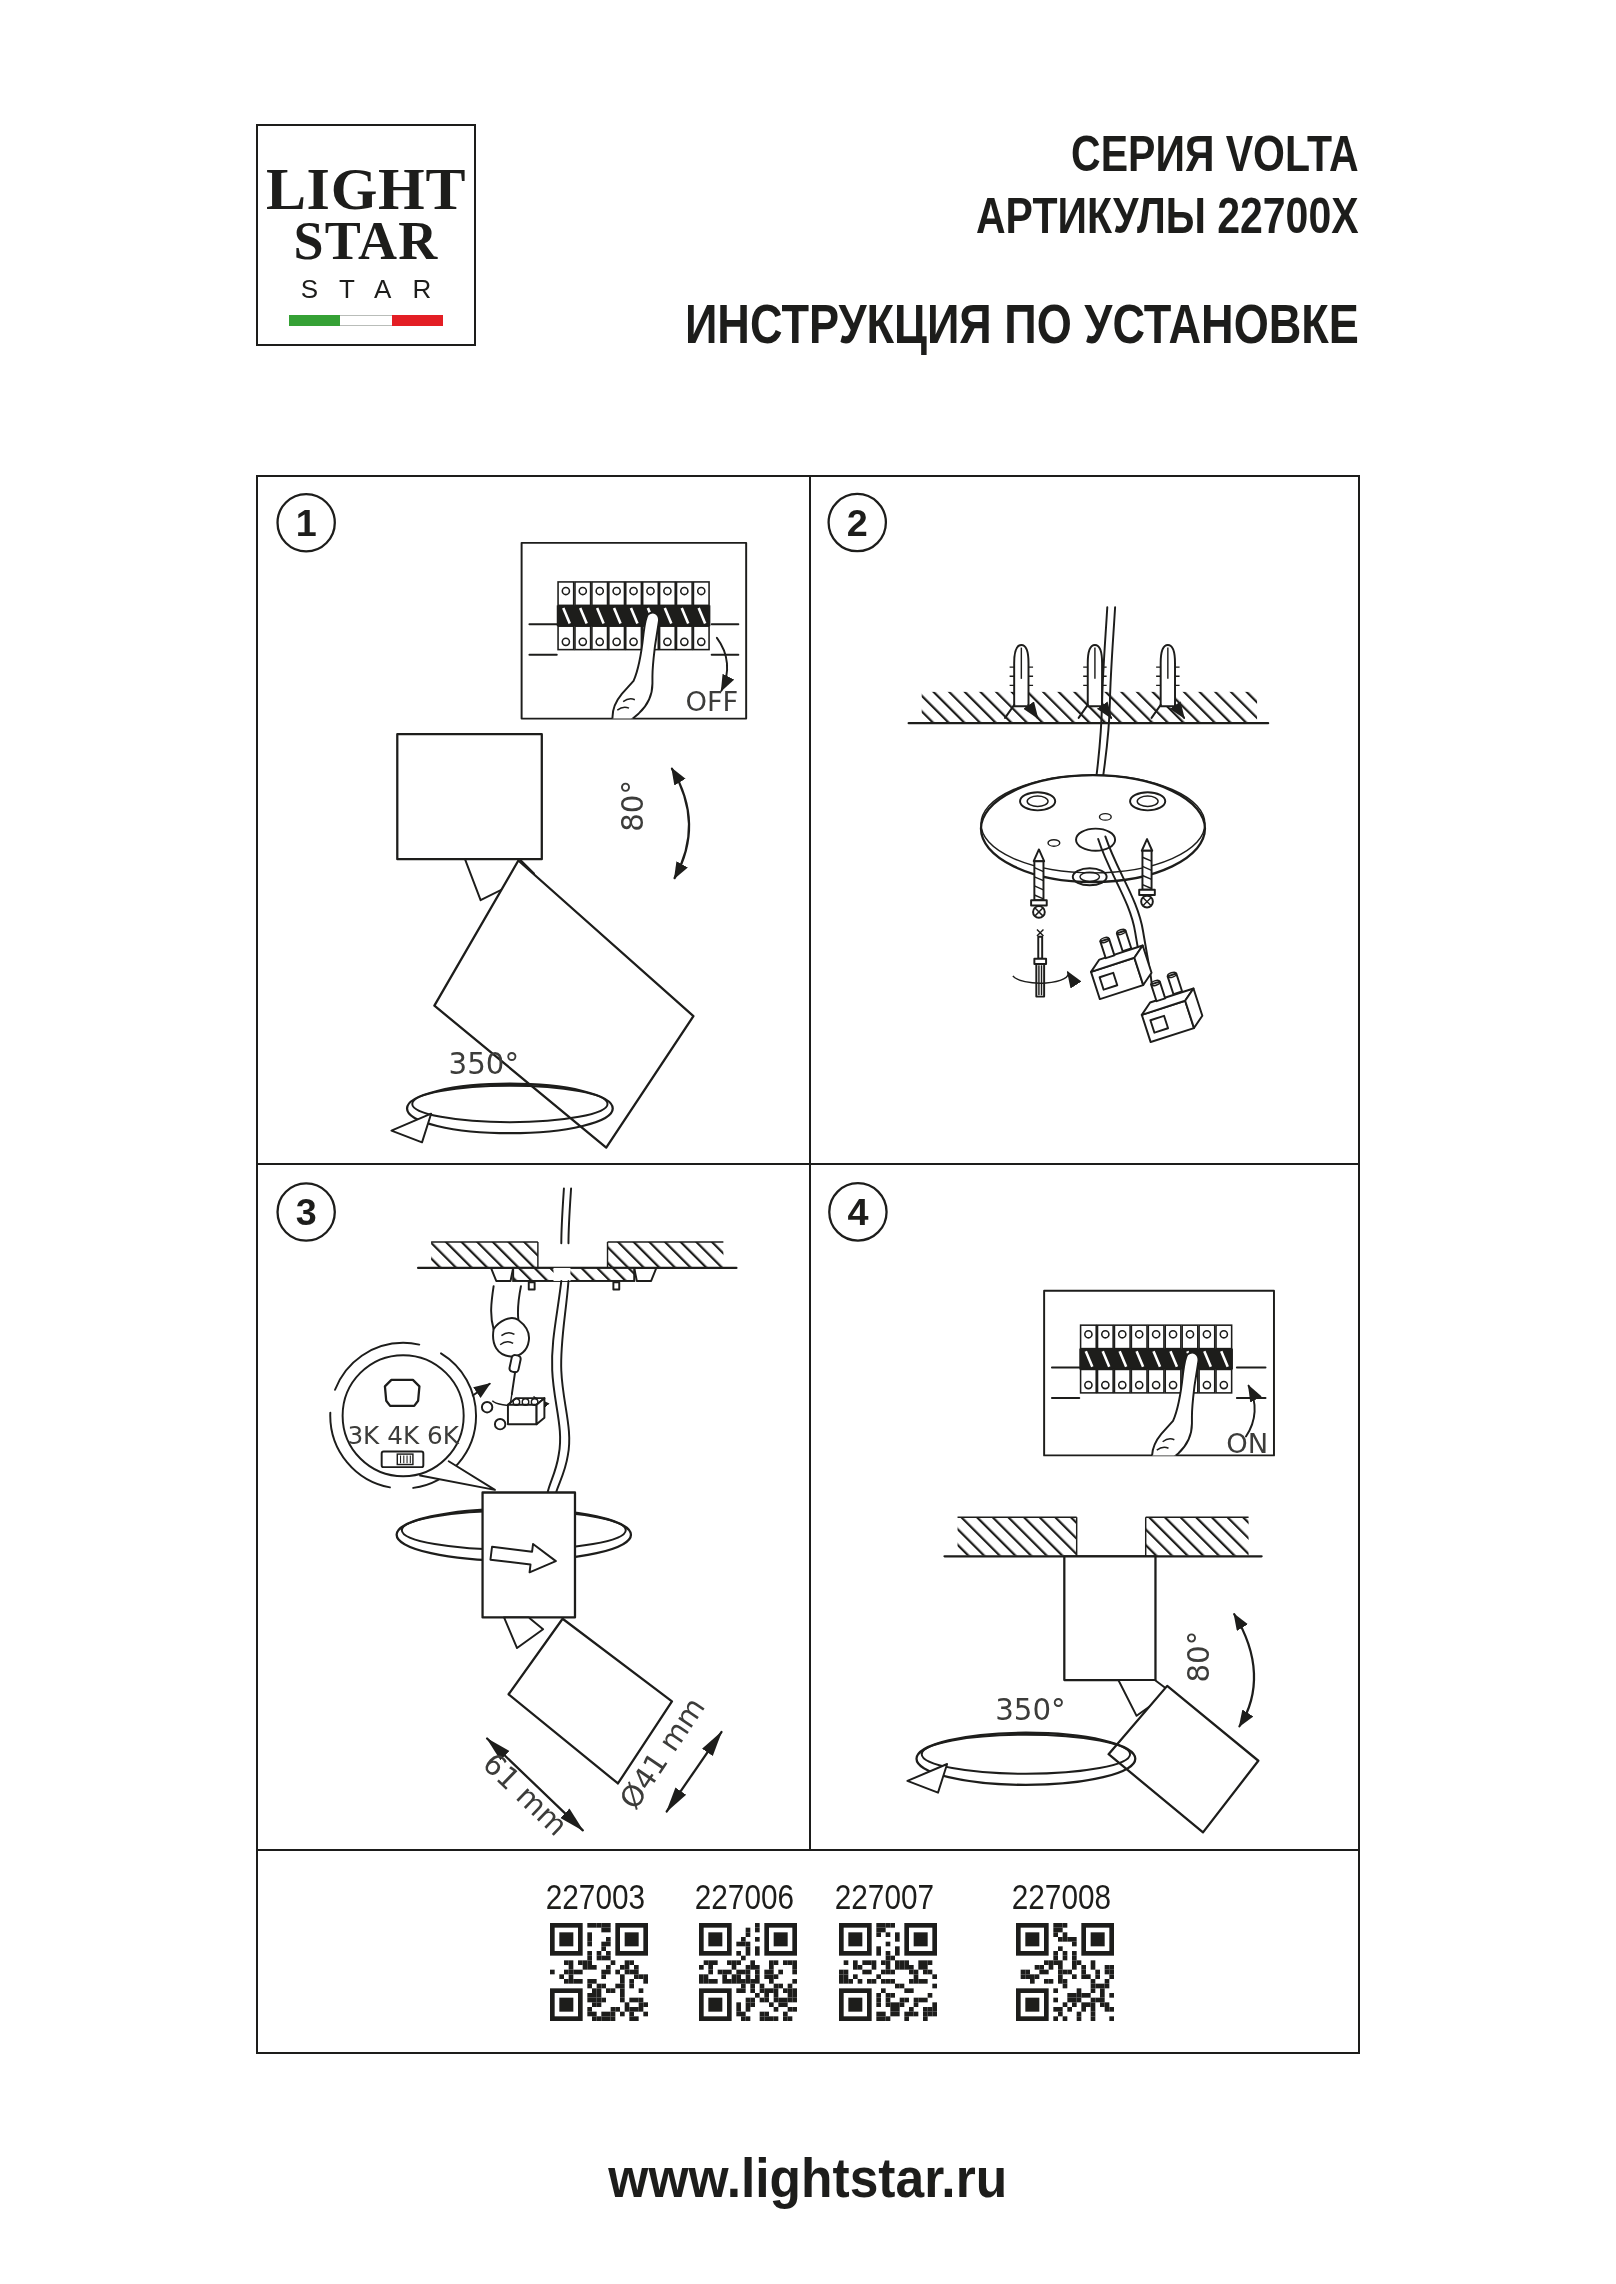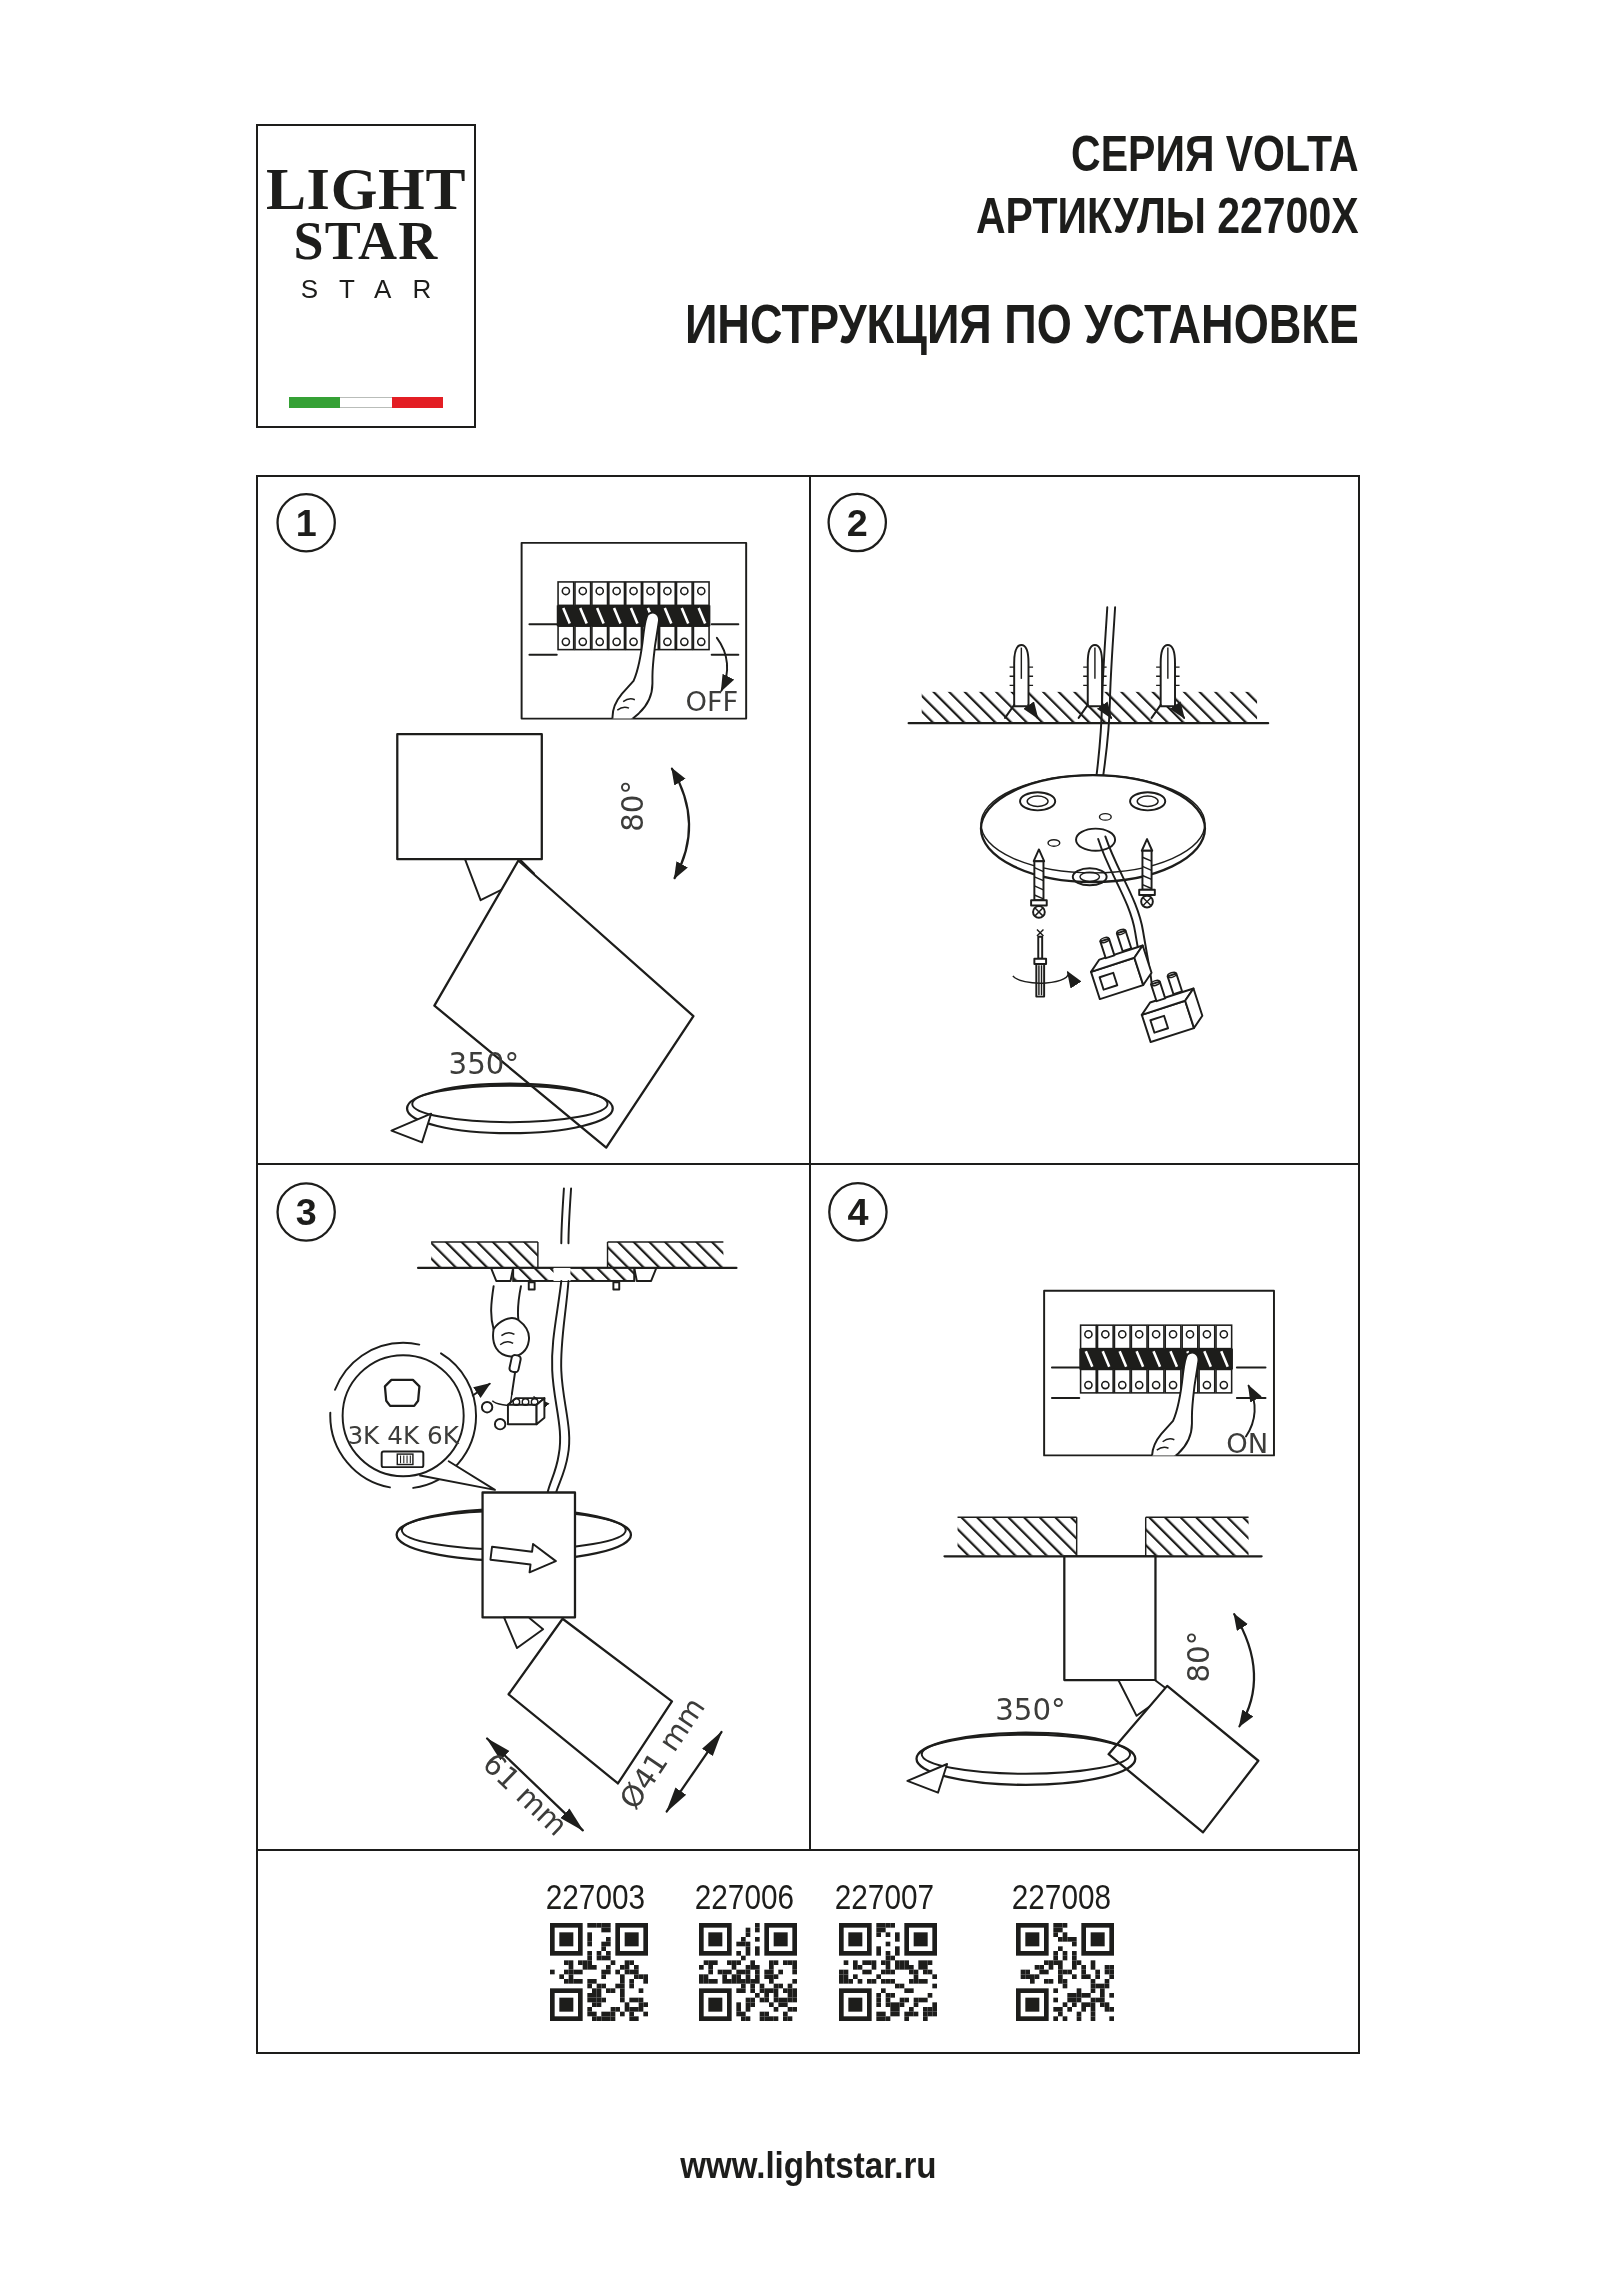--- a/index.html
+++ b/index.html
@@ -1,21 +1,21 @@
 <!DOCTYPE html>
 <html style="font-size:10.4px"><head>
 <meta charset="utf-8">
 <style>
   html,body{margin:0;padding:0;background:#fff;}
   .page{position:relative;width:1616px;height:2284px;background:#fff;overflow:hidden;
         font-family:"Liberation Sans","DejaVu Sans",sans-serif;color:#1d1d1b;}
   .abs{position:absolute;}
 
   
-  .logo-box{left:256px;top:124px;width:220px;height:304px;border:2px solid #1d1d1b;
+  .logo-box{left:256px;top:124px;width:220px;height:222px;border:2px solid #1d1d1b;
             box-sizing:border-box;text-align:center;}
   .logo-light{font-family:"Liberation Serif","DejaVu Serif",serif;font-weight:700;
               font-size:60px;line-height:1;margin-top:33px;letter-spacing:0.7px;}
   .logo-star{font-family:"Liberation Serif","DejaVu Serif",serif;font-weight:700;
              font-size:54px;line-height:.95;margin-top:-2.6px;letter-spacing:1.3px;}
   .logo-group{font-size:26px;font-weight:400;margin-top:7.8px;line-height:1;}
   .logo-group span{display:inline-block;letter-spacing:21px;margin-right:-21px;}
   .flag{position:absolute;left:50%;transform:translateX(-50%);bottom:18px;width:154px;height:11px;display:flex;}
   .flag>div{flex:1;}
   .flag-white-seg{border-top:1.3px solid #b9bdb9;border-bottom:1.3px solid #b9bdb9;box-sizing:border-box;}
@@ -51,21 +51,21 @@
   .lbls{font:400 38px "DejaVu Sans",sans-serif;fill:#3c3c3a;}
   .mid{text-anchor:middle;}
   .end{text-anchor:end;}
 
   
   .qr-item{position:absolute;top:26px;width:111px;text-align:right;}
   .qr-label{font-weight:400;font-size:35px;line-height:1;display:inline-block;transform:scaleX(.85);}
   .qr-item svg{margin-top:9px;display:inline-block;}
 
   
-  .footer{left:0;width:100%;top:2145px;text-align:center;font-weight:700;font-size:36px;}
+  .footer{left:0;width:100%;top:2145px;text-align:center;font-weight:700;font-size:56px;}
   .footer .sqc{display:inline-block;transform:scaleX(.92);}
 </style>
 </head>
 <body>
 
 <div class="page">
 
   <svg width="0" height="0" style="position:absolute">
     <defs>
       <pattern id="hatch" width="17" height="17" patternUnits="userSpaceOnUse" patternTransform="rotate(-45)">

